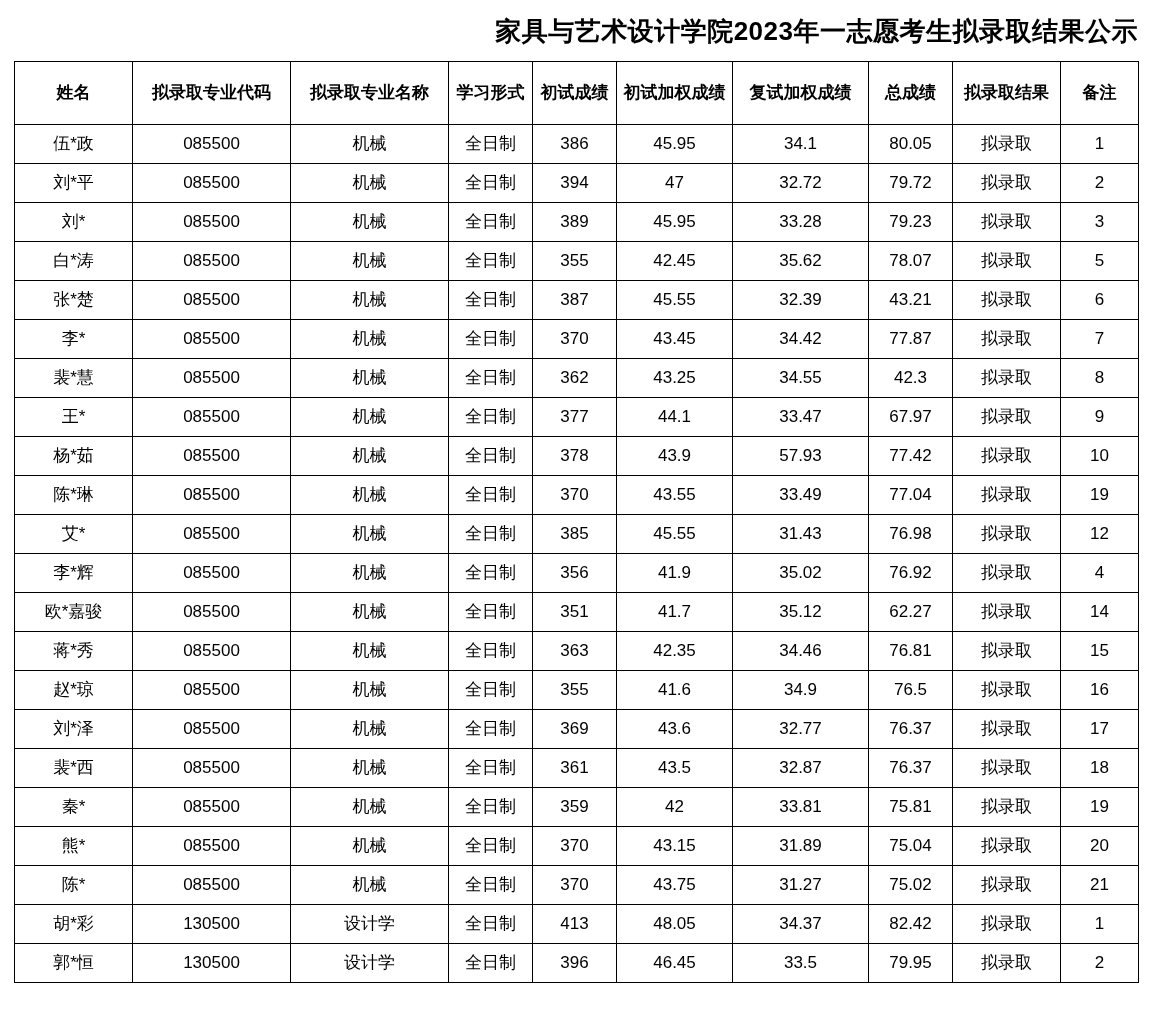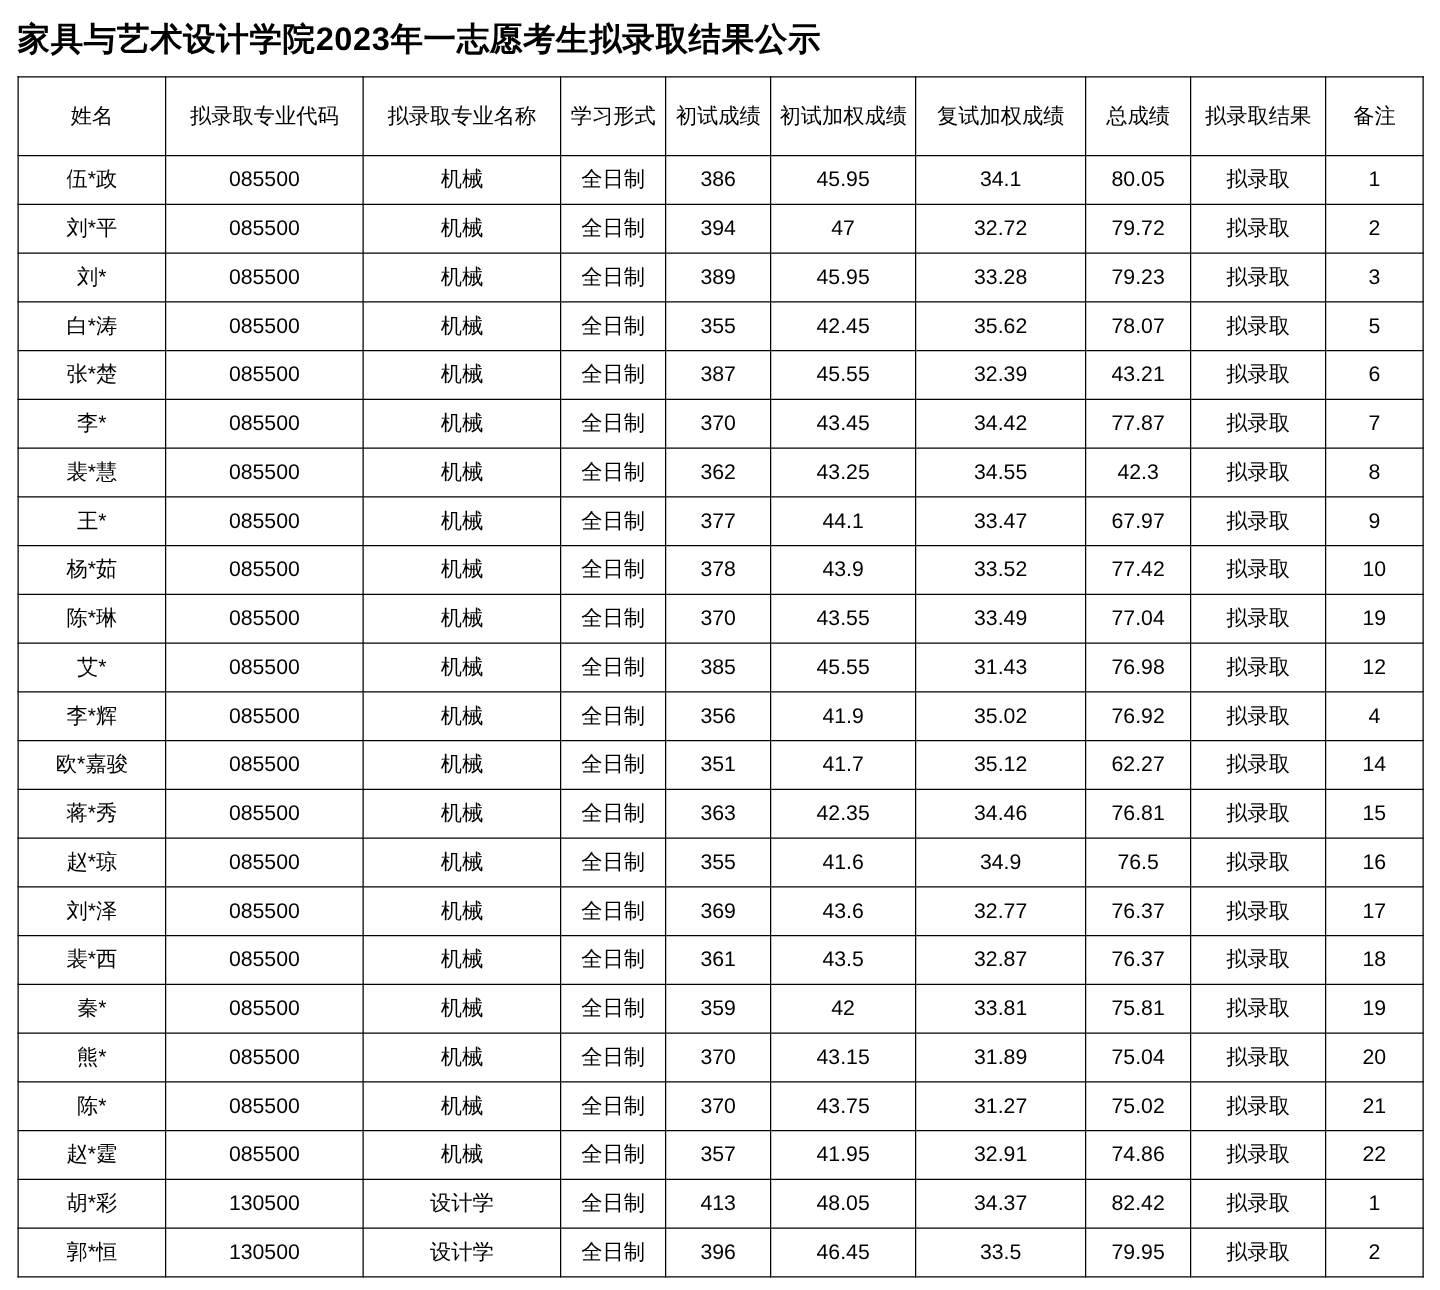--- a/index.html
+++ b/index.html
@@ -13,21 +13,21 @@
     font-family: "Liberation Sans", "DejaVu Sans", sans-serif;
     color: #000000;
     overflow: hidden;
   }
   .page {
     width: 1152px;
     box-sizing: border-box;
     padding: 0 14px;
   }
   .doc-title {
-    text-align: left;
+    text-align: right;
     font-size: 26px;
     font-weight: bold;
     letter-spacing: 0.5px;
     margin: 14px 0 12px 0;
     font-family: "Liberation Sans", "DejaVu Sans", sans-serif;
   }
   table.result-table {
     border-collapse: collapse;
     width: 1124px;
     table-layout: fixed;
@@ -37,21 +37,21 @@
     border: 1px solid #000000;
     text-align: center;
     vertical-align: middle;
     font-size: 17px;
     padding: 0;
     height: 38px;
     line-height: 1.15;
     overflow: hidden;
   }
   table.result-table th {
-    font-weight: normal;
+    font-weight: bold;
     height: 58px;
     font-size: 17px;
     padding: 2px 3px;
   }
   
   col.c-name      { width: 118px; }
   col.c-code      { width: 158px; }
   col.c-major     { width: 158px; }
   col.c-form      { width: 84px; }
   col.c-first     { width: 84px; }
@@ -192,21 +192,21 @@
           <td>拟录取</td>
           <td>9</td>
         </tr>
         <tr>
           <td>杨*茹</td>
           <td>085500</td>
           <td>机械</td>
           <td>全日制</td>
           <td>378</td>
           <td>43.9</td>
-          <td>33.52</td>
+          <td>57.93</td>
           <td>77.42</td>
           <td>拟录取</td>
           <td>10</td>
         </tr>
         <tr>
           <td>陈*琳</td>
           <td>085500</td>
           <td>机械</td>
           <td>全日制</td>
           <td>370</td>
@@ -330,32 +330,20 @@
           <td>机械</td>
           <td>全日制</td>
           <td>370</td>
           <td>43.75</td>
           <td>31.27</td>
           <td>75.02</td>
           <td>拟录取</td>
           <td>21</td>
         </tr>
         <tr>
-          <td>赵*霆</td>
-          <td>085500</td>
-          <td>机械</td>
-          <td>全日制</td>
-          <td>357</td>
-          <td>41.95</td>
-          <td>32.91</td>
-          <td>74.86</td>
-          <td>拟录取</td>
-          <td>22</td>
-        </tr>
-        <tr>
           <td>胡*彩</td>
           <td>130500</td>
           <td>设计学</td>
           <td>全日制</td>
           <td>413</td>
           <td>48.05</td>
           <td>34.37</td>
           <td>82.42</td>
           <td>拟录取</td>
           <td>1</td>

